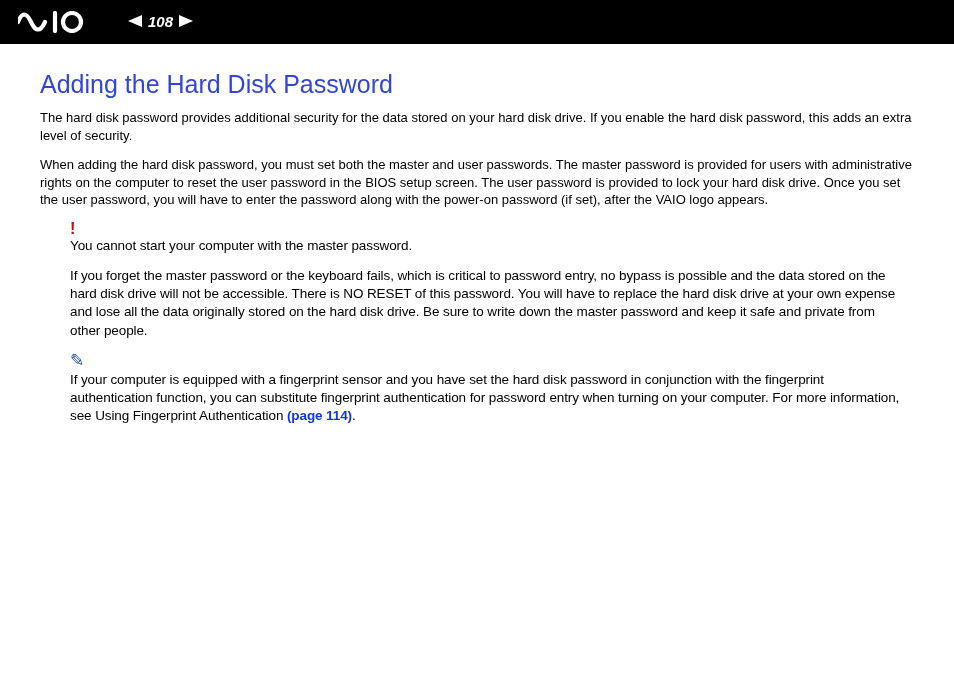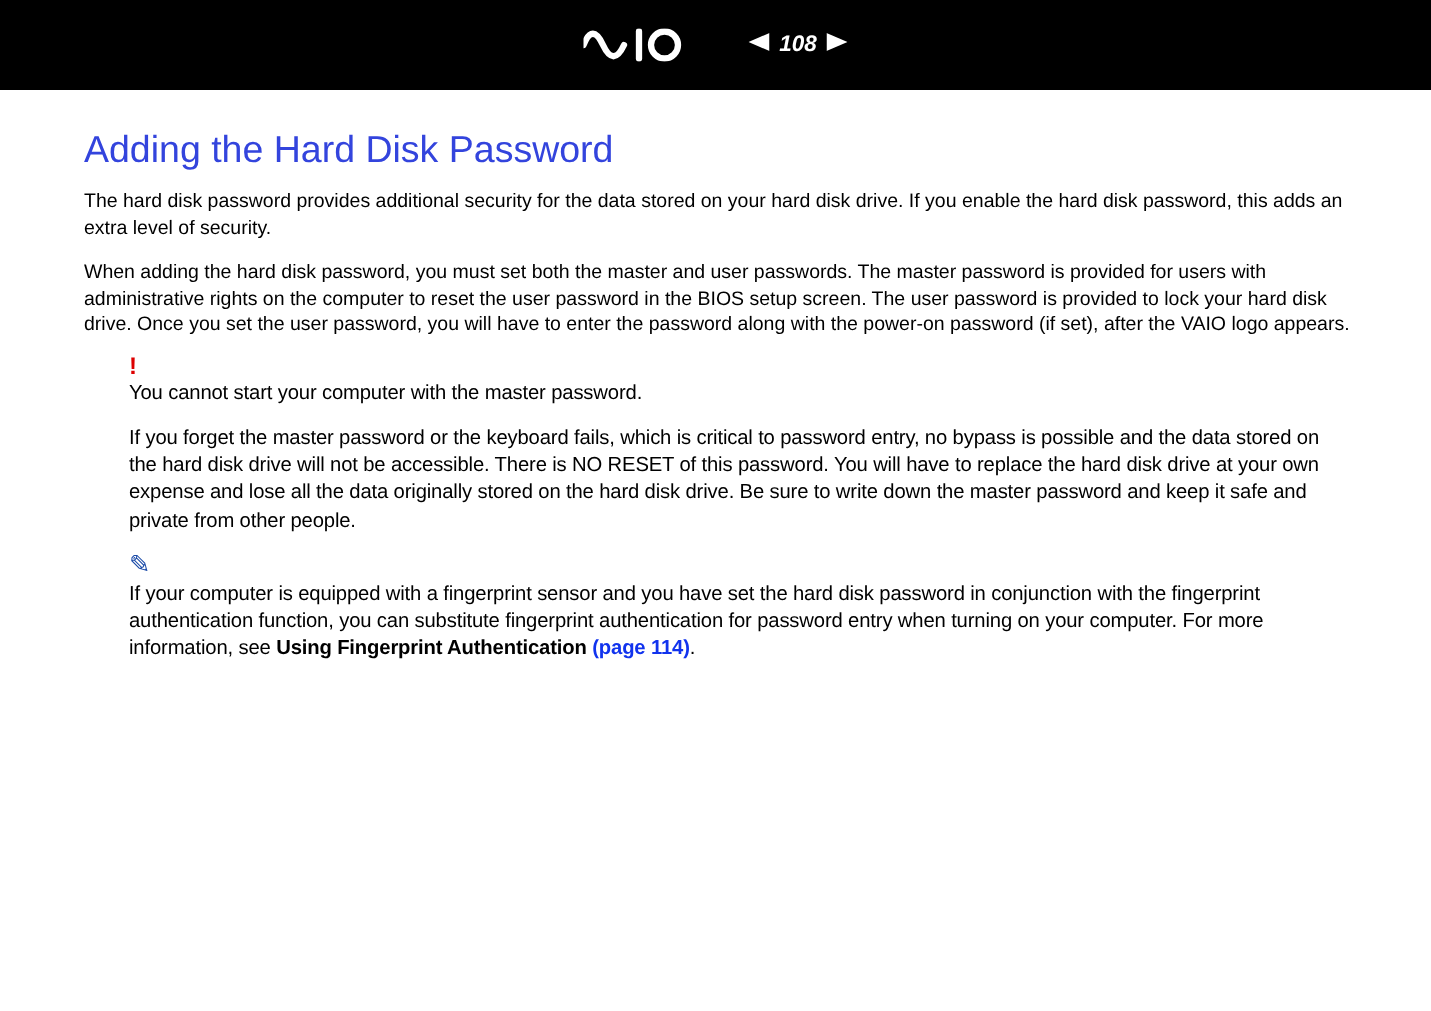--- a/index.html
+++ b/index.html
@@ -7,24 +7,24 @@
     padding: 0;
     font-family: Arial, Helvetica, sans-serif;
     background: #fff;
     width: 954px;
     height: 674px;
     overflow: hidden;
   }
   .header {
     background: #000;
     color: #fff;
-    height: 60px;
+    height: 44px;
     display: flex;
     align-items: center;
-    justify-content: center;
+    justify-content: flex-start;
     padding: 0 18px 0 18px;
   }
   .logo {
     display: flex;
     align-items: center;
   }
   .logo svg { display:block; }
   .header-right {
     text-align: right;
     line-height: 1.1;
@@ -39,21 +39,21 @@
     font-size: 15px;
   }
   .page-nav .arrow {
     display:inline-block;
   }
   .section-label {
     font-weight: bold;
     font-size: 14px;
   }
   .content {
-    padding: 26px 40px 0 56px;
+    padding: 26px 40px 0 40px;
   }
   .title {
     color: #3344dd;
     font-size: 25px;
     font-weight: 400;
     margin: 0 0 10px 0;
   }
   .body-text {
     font-size: 13px;
     line-height: 1.35;
@@ -77,21 +77,21 @@
     margin-bottom: 0px;
     display:block;
   }
   .note-icon-pencil {
     color: #1a4aa8;
     font-size: 17px;
     line-height: 1;
     margin-bottom: 2px;
     display:block;
   }
-  .bold { font-weight: bold; }
+  .bold { font-weight: normal; }
   .link { color: #1133ee; font-weight: bold; }
   .condensed { font-stretch: condensed; letter-spacing: -0.1px; }
 </style>
 </head>
 <body>
 
 <div class="header">
   <div class="logo">
     <svg width="110" height="22" viewBox="0 0 110 22">
       <path d="M0 11 Q 6 -4 13 11 Q 20 26 27 11" stroke="#fff" stroke-width="4.2" fill="none" stroke-linecap="round"></path>

